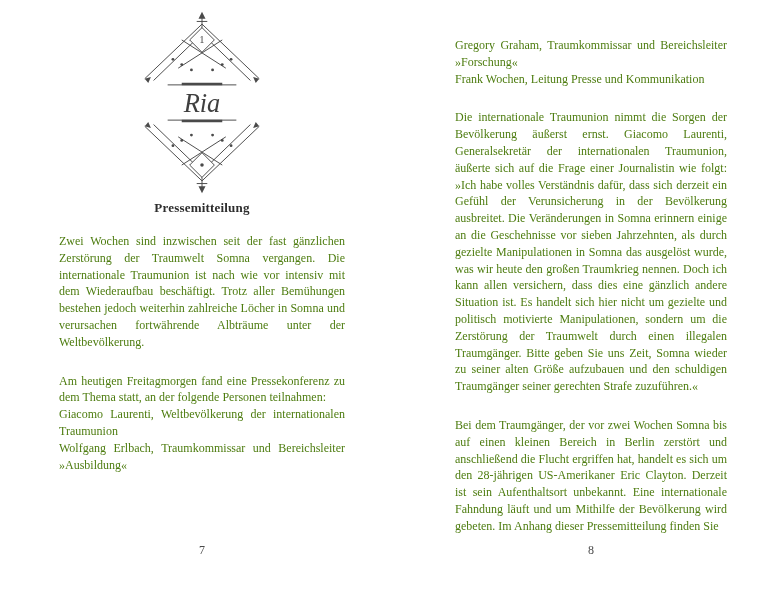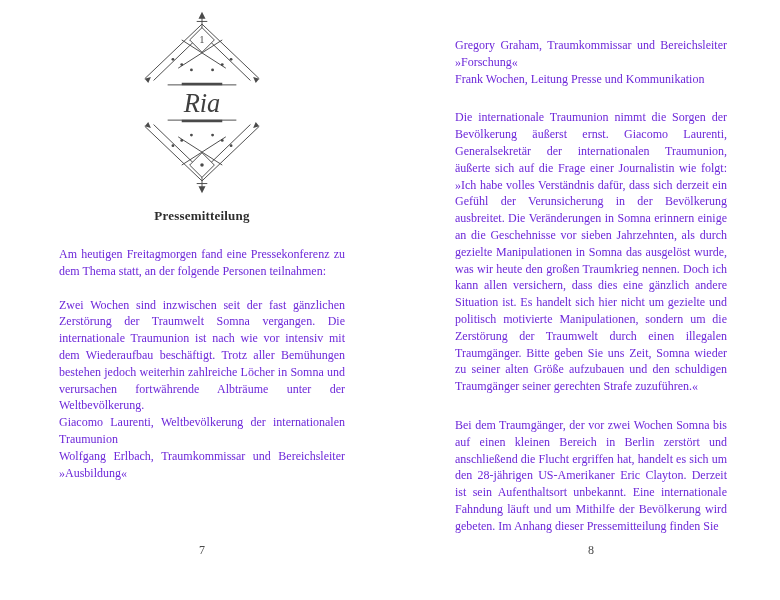--- a/index.html
+++ b/index.html
@@ -28,36 +28,35 @@
   .page-left  { left: 59px;  width: 286px; }
   .page-right { left: 455px; width: 272px; padding-top: 37px; box-sizing: border-box; }
 
   .ornament-wrap {
     text-align: center;
     padding-top: 10px;
   }
   .ornament-svg { display: inline-block; }
 
   .section-heading {
-    margin-top: 8px;
     text-align: center;
     font-weight: bold;
     font-size: 13px;
     line-height: 17px;
     color: #2e2e2e;
     letter-spacing: 0.2px;
   }
 
   .body-text {
     font-size: 12px;
     line-height: 16.8px;
     text-align: justify;
     hyphens: auto;
     -webkit-hyphens: auto;
-    color: #6d28d9;
+    color: #4d7c0f;
   }
   .para-gap { margin-top: 22px; }
   .first-para { margin-top: 17px; }
 
   .page-number {
     position: absolute;
     top: 543px;
     left: 0;
     right: 0;
     text-align: center;
@@ -101,23 +100,23 @@
         <use href="#orn"></use>
         <text x="85" y="38" text-anchor="middle" font-family="Liberation Serif, serif" font-size="12" fill="#4a4a4a">1</text>
         <text x="85" y="116" text-anchor="middle" font-family="Liberation Serif, serif" font-style="italic" font-size="30" fill="#3f3f3f">Ria</text>
         <use href="#orn" transform="translate(0,210) scale(1,-1)"></use>
         <circle cx="85" cy="176" r="2" fill="#4a4a4a"></circle>
       </svg>
     </div>
 
     <div class="section-heading">Pressemitteilung</div>
 
+    <div class="body-text first-para">Zwei Wochen sind inzwischen seit der fast gänzlichen Zerstörung der Traumwelt Somna vergangen. Die internationale Traumunion ist nach wie vor intensiv mit dem Wiederaufbau beschäftigt. Trotz aller Bemühungen bestehen jedoch weiterhin zahlreiche Löcher in Somna und verursachen fortwährende Albträume unter der Weltbevölkerung.</div>
+
     <div class="body-text para-gap">Am heutigen Freitagmorgen fand eine Pressekonferenz zu dem Thema statt, an der folgende Personen teilnahmen:</div>
-
-    <div class="body-text first-para">Zwei Wochen sind inzwischen seit der fast gänzlichen Zerstörung der Traumwelt Somna vergangen. Die internationale Traumunion ist nach wie vor intensiv mit dem Wiederaufbau beschäftigt. Trotz aller Bemühungen bestehen jedoch weiterhin zahlreiche Löcher in Somna und verursachen fortwährende Albträume unter der Weltbevölkerung.</div>
     <div class="body-text">Giacomo Laurenti, Weltbevölkerung der internationalen Traumunion</div>
     <div class="body-text">Wolfgang Erlbach, Traumkommissar und Bereichsleiter »Ausbildung«</div>
 
     <div class="page-number">7</div>
   </div>
 
   <div class="page page-right">
 
     <div class="body-text">Gregory Graham, Traumkommissar und Bereichsleiter »Forschung«</div>
     <div class="body-text">Frank Wochen, Leitung Presse und Kommunikation</div>

